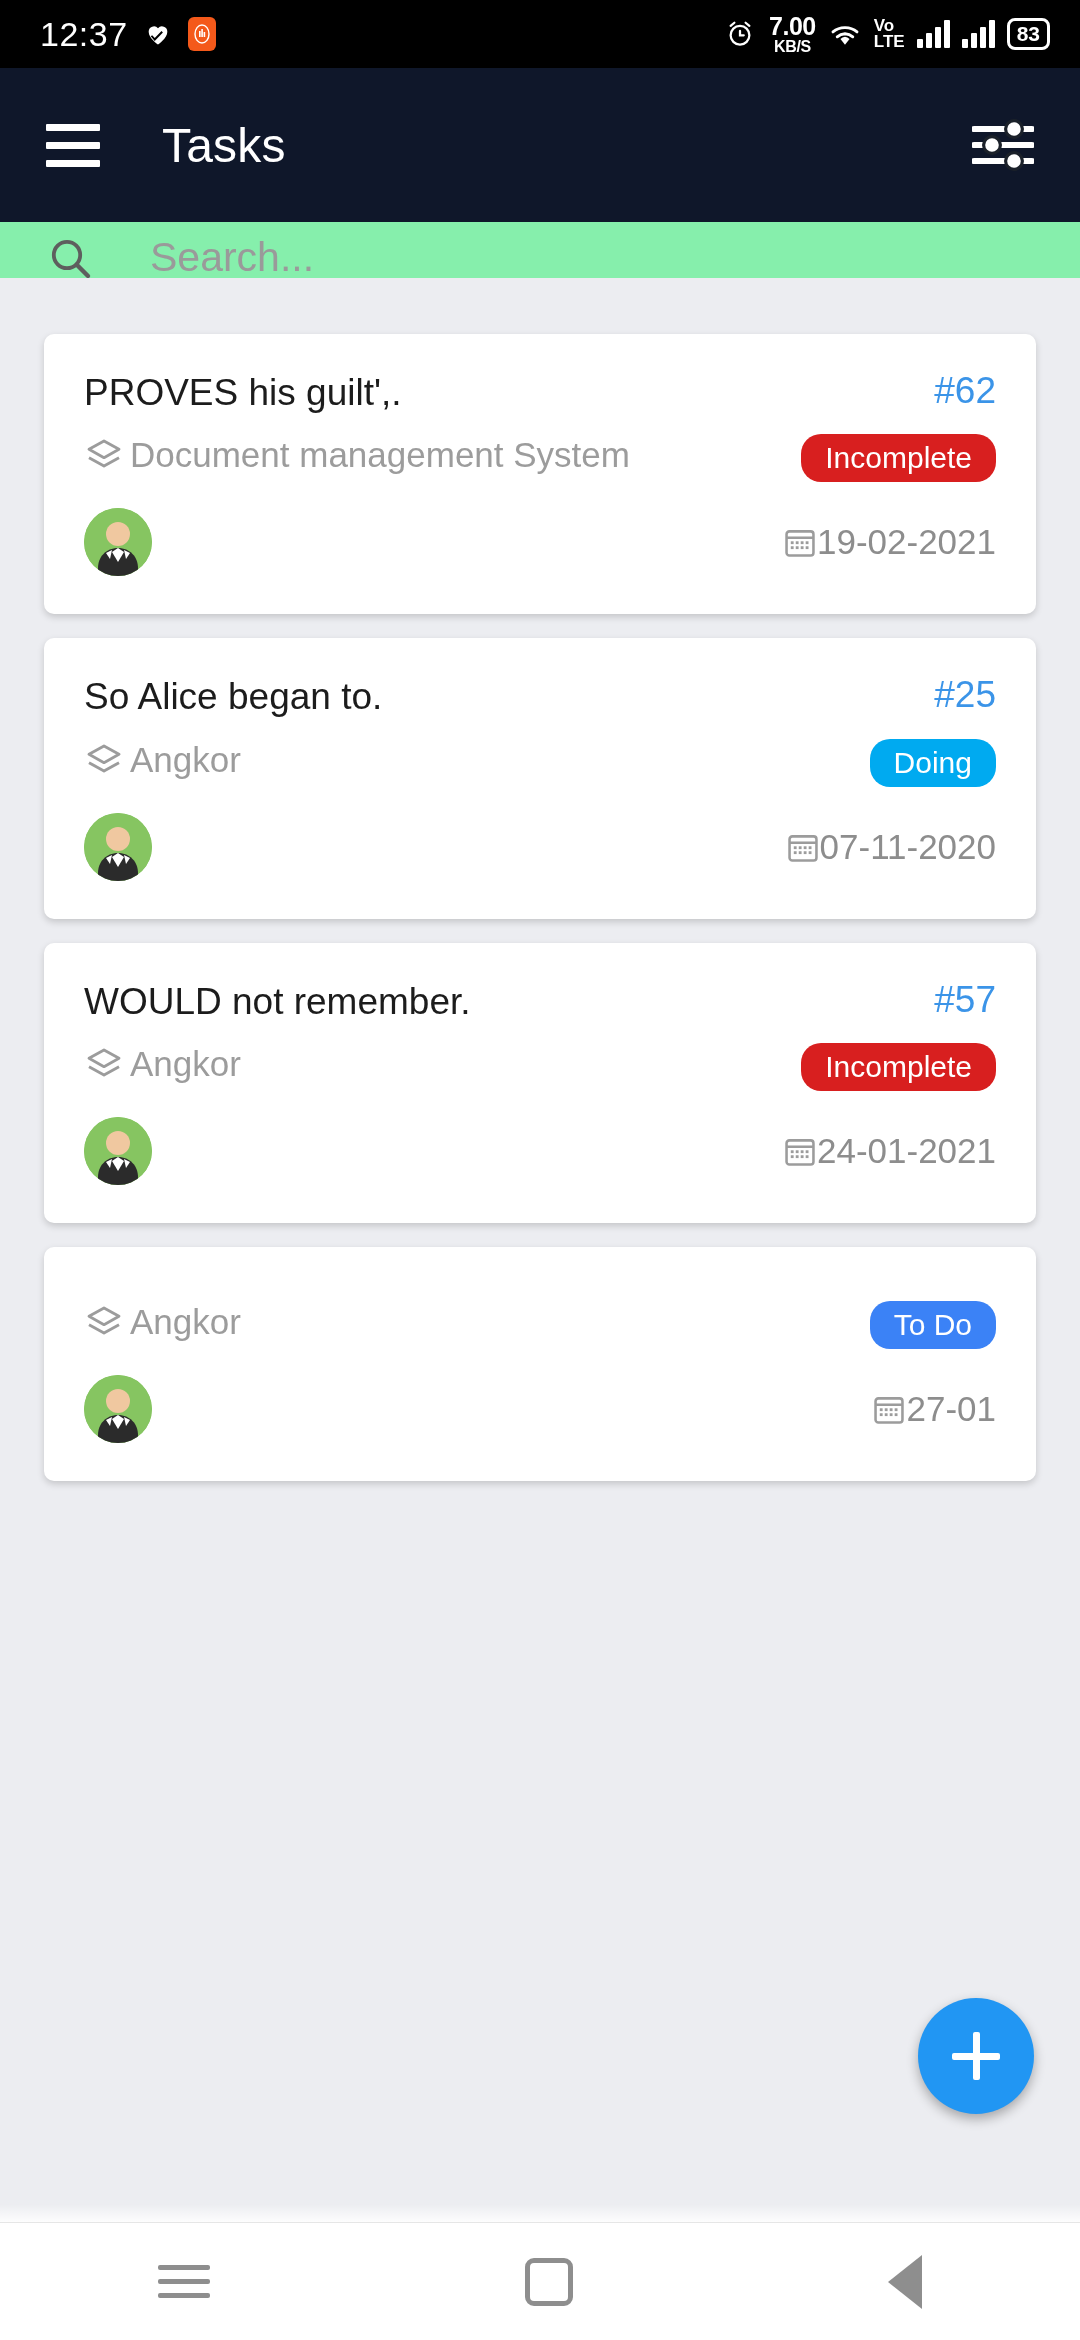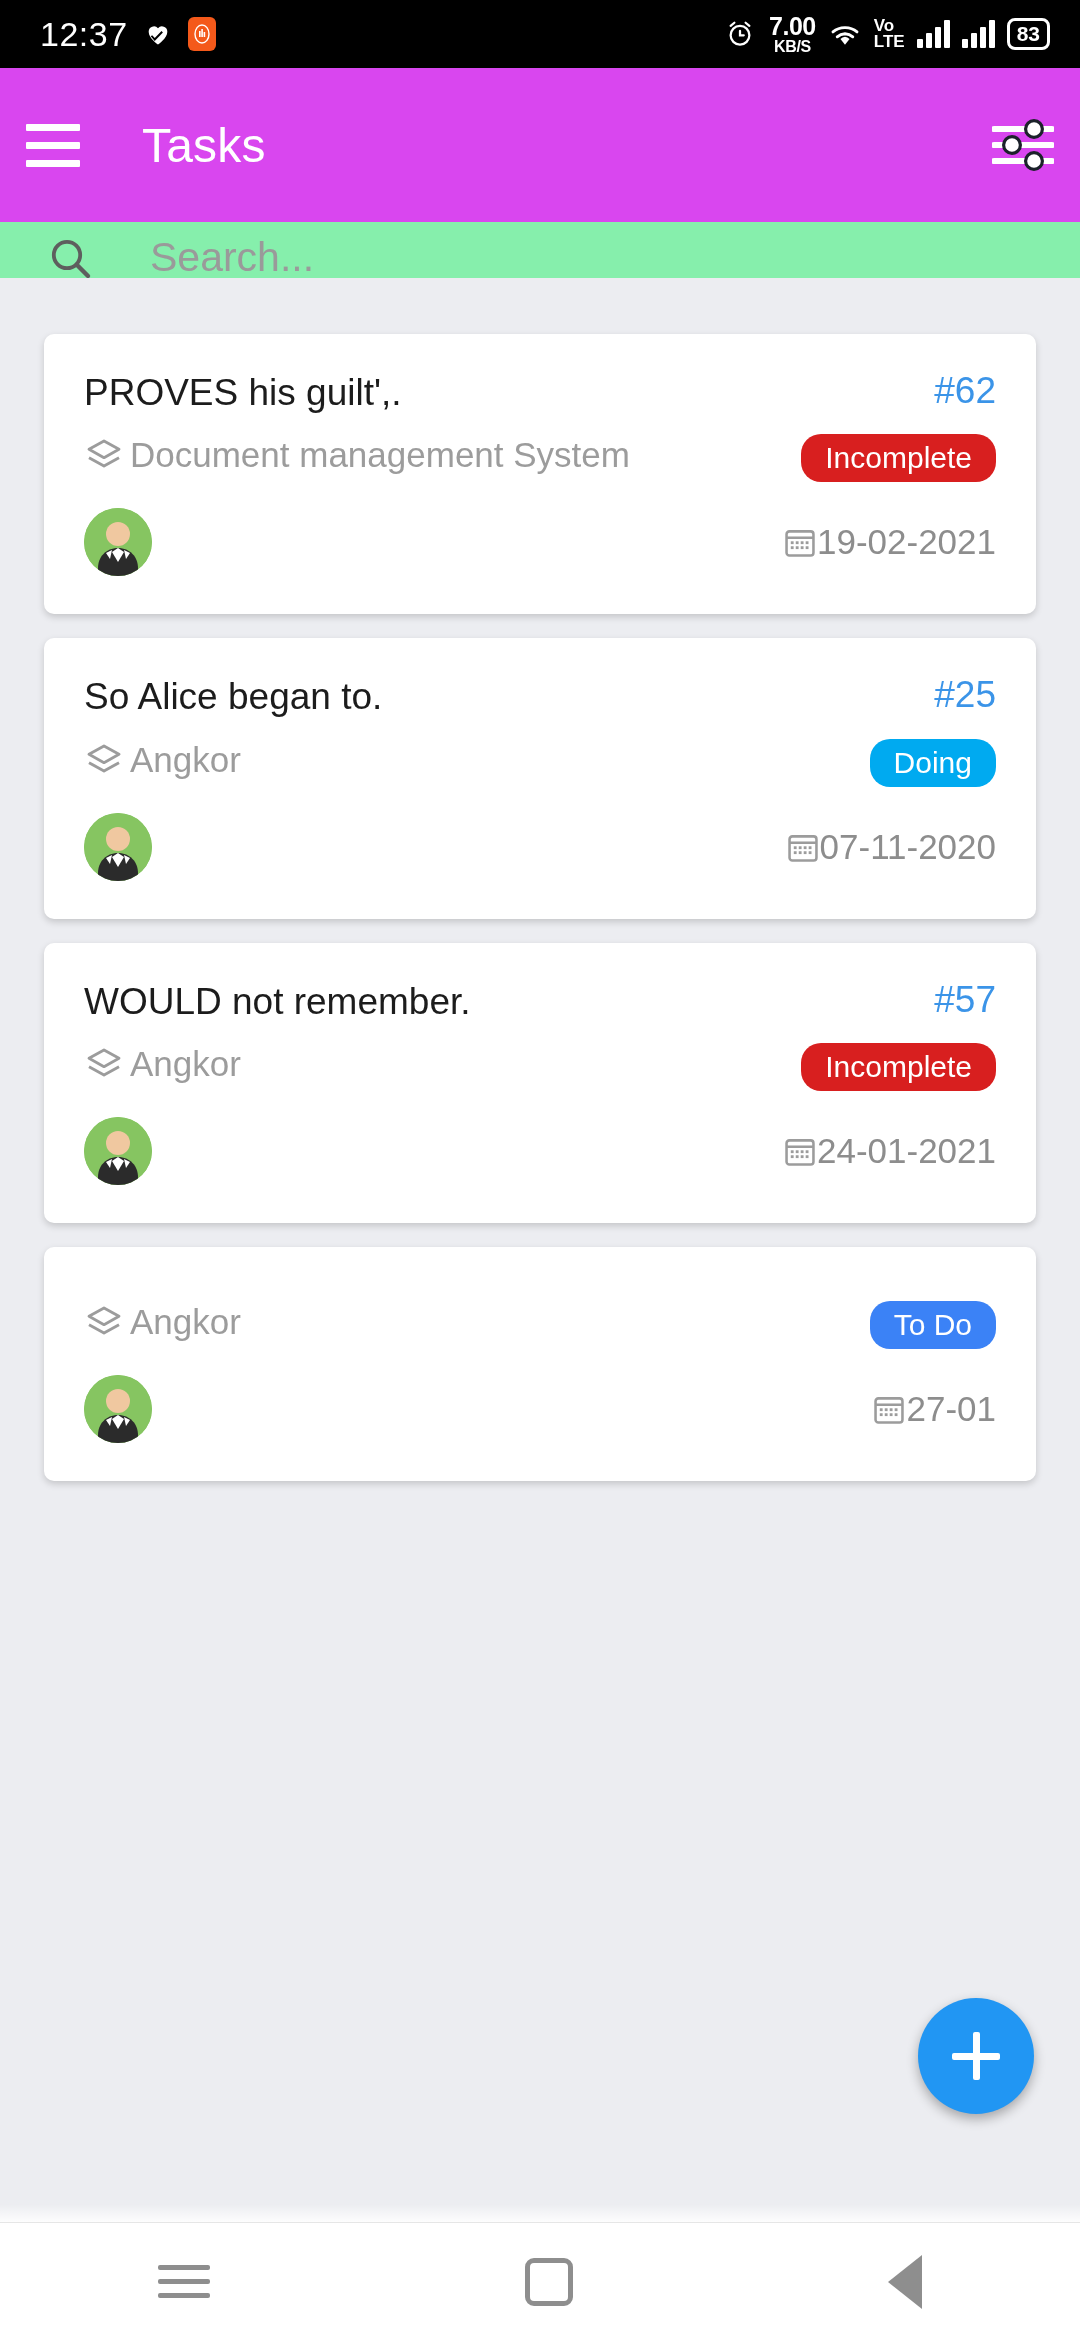--- a/index.html
+++ b/index.html
@@ -41,22 +41,22 @@
   .bars i:nth-child(2){height:15px;}
   .bars i:nth-child(3){height:21px;}
   .bars i:nth-child(4){height:28px;}
   .batt{
     border:3px solid #fff; border-radius:8px; padding:1px 7px;
     font-size:21px; font-weight:700; line-height:1.1;
   }
 
   
   .appbar{
-    height:154px; background:#d946ef;
-    display:flex; align-items:center; padding:0 26px;
+    height:154px; background:#0f172a;
+    display:flex; align-items:center; padding:0 46px;
   }
   .hamburger{ width:54px; display:flex; flex-direction:column; gap:11px; cursor:pointer;}
   .hamburger span{ display:block; height:7px; background:#fff; border-radius:1px;}
   .app-title{
     color:#fff; font-size:48px; font-weight:400; margin-left:62px; flex:1;
     letter-spacing:0.2px;
   }
   .filter-icon{ width:62px; height:52px; cursor:pointer;}
 
   

